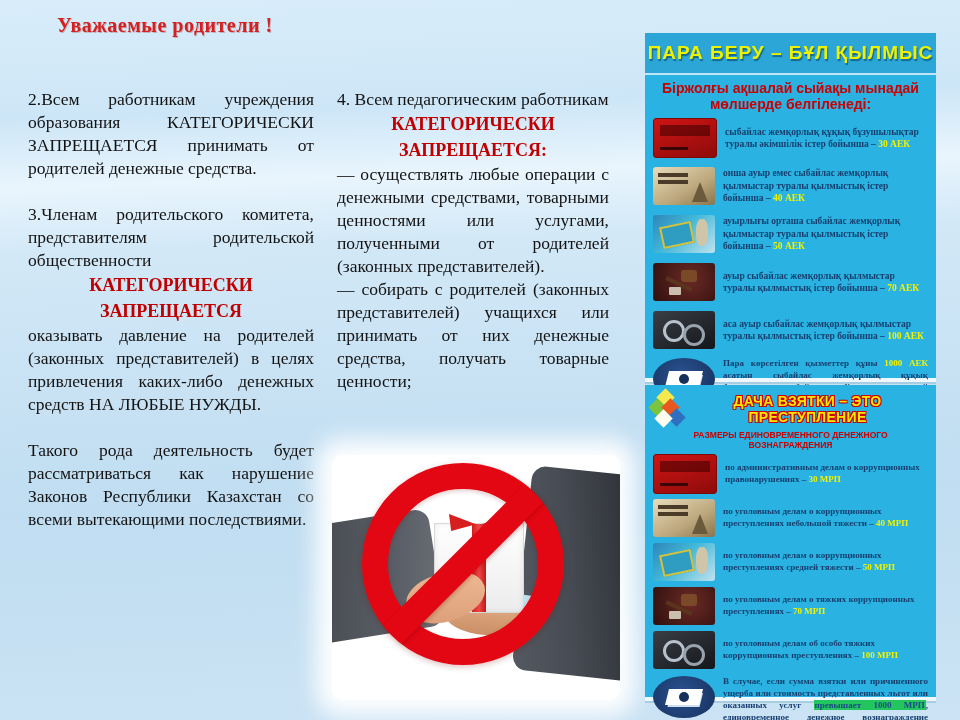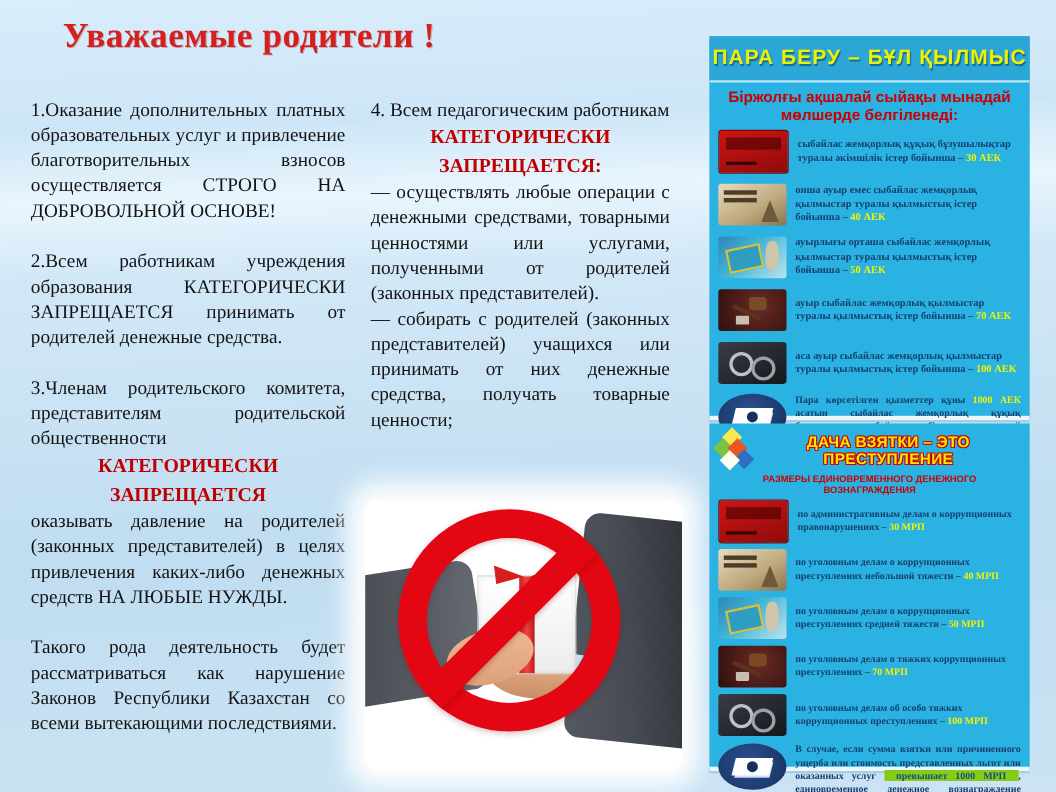--- a/index.html
+++ b/index.html
@@ -4,21 +4,21 @@
 <style>
   html,body{margin:0;padding:0;width:960px;height:720px;overflow:hidden;}
   .slide{
     position:relative;width:960px;height:720px;
     background:linear-gradient(178deg,#d9edfa 0%,#cde6f7 16%,#e9f5fd 25%,#d2e8f7 34%,#c0ddf1 68%,#cbe3f4 100%);
     font-family:"Liberation Serif", serif;color:#131313;
   }
   
   .title{
     position:absolute;left:57px;top:14px;margin:0;
-    font-size:32px;font-weight:bold;color:#d61f1f;letter-spacing:.5px;
+    font-size:20px;font-weight:bold;color:#d61f1f;letter-spacing:.5px;
     text-shadow:1px 1px 0 rgba(130,10,10,.25);
   }
   
   .col{position:absolute;top:88px;font-size:17.5px;line-height:23px;text-align:justify;}
   .col-left{left:28px;width:286px;}
   .col-mid{left:337px;width:272px;}
   .col p{margin:0 0 23px 0;}
   .col p.nogap{margin-bottom:0;}
   .em{color:#c00000;font-weight:bold;text-align:center;font-size:18px;line-height:26px;}
   
@@ -64,21 +64,21 @@
     font-size:14px;color:#ffe600;letter-spacing:.3px;
     text-shadow:1px 1px 0 #c00,-1px -1px 0 #c00,1px -1px 0 #c00,-1px 1px 0 #c00;}
   .p2-sub{font-size:8.5px;margin-top:2px;}
   .prow{display:flex;align-items:center;gap:8px;padding:2px 8px;justify-content:flex-end;}
   .prow-1{height:44px;}
   .prow-2{height:40px;}
   .picon{width:62px;height:38px;flex:0 0 62px;border-radius:3px;position:relative;overflow:hidden;}
   .ptext{font-weight:bold;color:#173f6e;font-size:9.5px;line-height:1.3;text-align:left;}
   .p2 .ptext{font-size:9px;}
   .pval{color:#f2f200;}
-  .phl{background:#84cc16;color:#1c4a86;padding:0 11px;}
+  .phl{background:#22c55e;color:#1c4a86;padding:0 1px;}
   .pund{text-decoration:underline;}
   .pnote{align-items:flex-start;padding-top:4px;}
   .pnote .ptext{font-size:9px;line-height:1.32;text-align:justify;}
   
   .ic-redbook{background:linear-gradient(160deg,#d01414,#8e0b0b);border:1px solid #7c0808;}
   .ic-redbook::before{content:"";position:absolute;left:6px;top:6px;right:6px;height:11px;background:rgba(60,0,0,.55);}
   .ic-redbook::after{content:"";position:absolute;left:6px;bottom:7px;width:28px;height:3px;background:#3a0505;}
   .ic-case{background:linear-gradient(150deg,#e8dcbd,#bda77c 60%,#8a744d);}
   .ic-case::before{content:"";position:absolute;left:5px;top:6px;width:30px;height:4px;background:#4a3c28;box-shadow:0 7px 0 #4a3c28;}
   .ic-case::after{content:"";position:absolute;right:7px;bottom:3px;width:16px;height:20px;background:#6b5a3c;clip-path:polygon(50% 0,100% 100%,0 100%);}
@@ -104,21 +104,20 @@
   .logo .d5{left:8px;top:22px;background:#fdfdf0;}
 </style>
 </head>
 <body>
 
 <div class="slide">
 
   <h1 class="title">Уважаемые родители !</h1>
 
   <div class="col col-left">
-    <p>1.Оказание дополнительных платных образовательных услуг и привлечение благотворительных взносов осуществляется СТРОГО НА ДОБРОВОЛЬНОЙ ОСНОВЕ!</p>
     <p>2.Всем работникам учреждения образования КАТЕГОРИЧЕСКИ ЗАПРЕЩАЕТСЯ принимать от родителей денежные средства.</p>
     <p class="nogap">3.Членам родительского комитета, представителям родительской общественности</p>
     <div class="em">КАТЕГОРИЧЕСКИ</div>
     <div class="em">ЗАПРЕЩАЕТСЯ</div>
     <p>оказывать давление на родителей (законных представителей) в целях привлечения каких-либо денежных средств НА ЛЮБЫЕ НУЖДЫ.</p>
     <p>Такого рода деятельность будет рассматриваться как нарушение Законов Республики Казахстан со всеми вытекающими последствиями.</p>
   </div>
 
   <div class="col col-mid">
     <p class="nogap">4. Всем педагогическим работникам</p>

